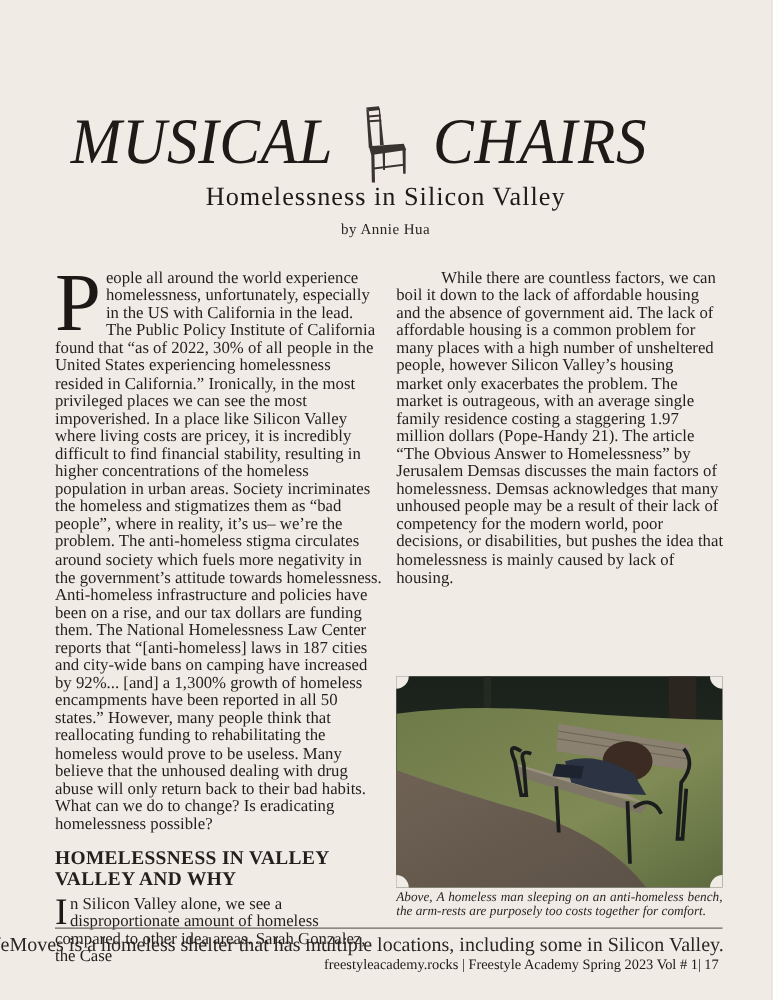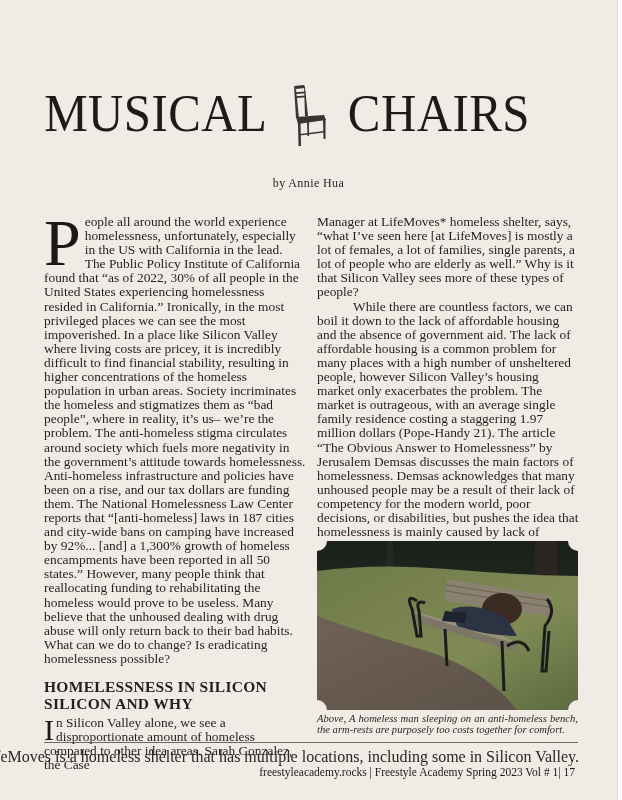--- a/index.html
+++ b/index.html
@@ -27,20 +27,21 @@
     .title-row {
       position: absolute;
       left: 0;
       top: 70px;
       width: 573px;
       height: 70px;
       display: flex;
       justify-content: center;
       align-items: flex-end;
       gap: 8px;
+      font-style: italic;
     }
     .title-word {
       font-family: "Liberation Serif", "DejaVu Serif", serif;
       font-size: 52px;
       line-height: 52px;
       letter-spacing: 0.5px;
       color: #1d1a17;
       transform: scaleX(0.94);
       display: inline-block;
     }
@@ -187,34 +188,34 @@
 
       <path d="M10 39 L12.5 39 L13 62 L10.5 62 Z" fill="#3a3431"></path>
       <path d="M35 35 L37.5 35 L37.5 55 L35.5 55 Z" fill="#3a3431"></path>
       <path d="M19 37 L21 37 L21 52 L19.5 52 Z" fill="#3a3431"></path>
 
       <path d="M12 50 L36 47 L36 48.5 L12 51.5 Z" fill="#3a3431"></path>
     </svg>
     <span class="title-word">CHAIRS</span>
   </div>
 
+  <div class="subtitle">Homelessness in Silicon Valley</div>
   <div class="byline">by Annie Hua</div>
 
   <div class="col col-left">
     <p class="para">
       <span class="dropcap">P</span><span>eople all around the world experience homelessness, unfortunately, especially in the US with California in the lead. The Public Policy Institute of California found that “as of 2022, 30% of all people in the United States experiencing homelessness resided in California.” Ironically, in the most privileged places we can see the most impoverished. In a place like Silicon Valley where living costs are pricey, it is incredibly difficult to find financial stability, resulting in higher concentrations of the homeless population in urban areas. Society incriminates the homeless and stigmatizes them as “bad people”, where in reality, it’s us– we’re the problem. The anti-homeless stigma circulates around society which fuels more negativity in the government’s attitude towards homelessness. Anti-homeless infrastructure and policies have been on a rise, and our tax dollars are funding them. The National Homelessness Law Center reports that “[anti-homeless] laws in 187 cities and city-wide bans on camping have increased by 92%... [and] a 1,300% growth of homeless encampments have been reported in all 50 states.” However, many people think that reallocating funding to rehabilitating the homeless would prove to be useless. Many believe that the unhoused dealing with drug abuse will only return back to their bad habits. What can we do to change? Is eradicating homelessness possible?</span>
     </p>
-    <div class="section-heading">HOMELESSNESS IN SILICON SILICON AND WHY</div>
+    <div class="section-heading">HOMELESSNESS IN VALLEY VALLEY AND WHY</div>
     <p class="para">
       <span class="dropcap-small">I</span><span>n Silicon Valley alone, we see a disproportionate amount of homeless compared to other idea areas. Sarah Gonzalez, the Case</span>
     </p>
   </div>
 
   <div class="col col-right">
-    <p class="para">Manager at LifeMoves* homeless shelter, says, “what I’ve seen here [at LifeMoves] is mostly a lot of females, a lot of families, single parents, a lot of people who are elderly as well.” Why is it that Silicon Valley sees more of these types of people?</p>
     <p class="para indent">While there are countless factors, we can boil it down to the lack of affordable housing and the absence of government aid. The lack of affordable housing is a common problem for many places with a high number of unsheltered people, however Silicon Valley’s housing market only exacerbates the problem. The market is outrageous, with an average single family residence costing a staggering 1.97 million dollars (Pope-Handy 21). The article “The Obvious Answer to Homelessness” by Jerusalem Demsas discusses the main factors of homelessness. Demsas acknowledges that many unhoused people may be a result of their lack of competency for the modern world, poor decisions, or disabilities, but pushes the idea that homelessness is mainly caused by lack of housing.</p>
   </div>
 
   <div class="photo-wrap">
     <svg width="261" height="169" viewBox="0 0 261 169" xmlns="http://www.w3.org/2000/svg">
       <defs>
         <linearGradient id="trees" x1="0" y1="0" x2="0" y2="1">
           <stop offset="0" stop-color="#1a211b"></stop>
           <stop offset="1" stop-color="#2a3427"></stop>
         </linearGradient>

